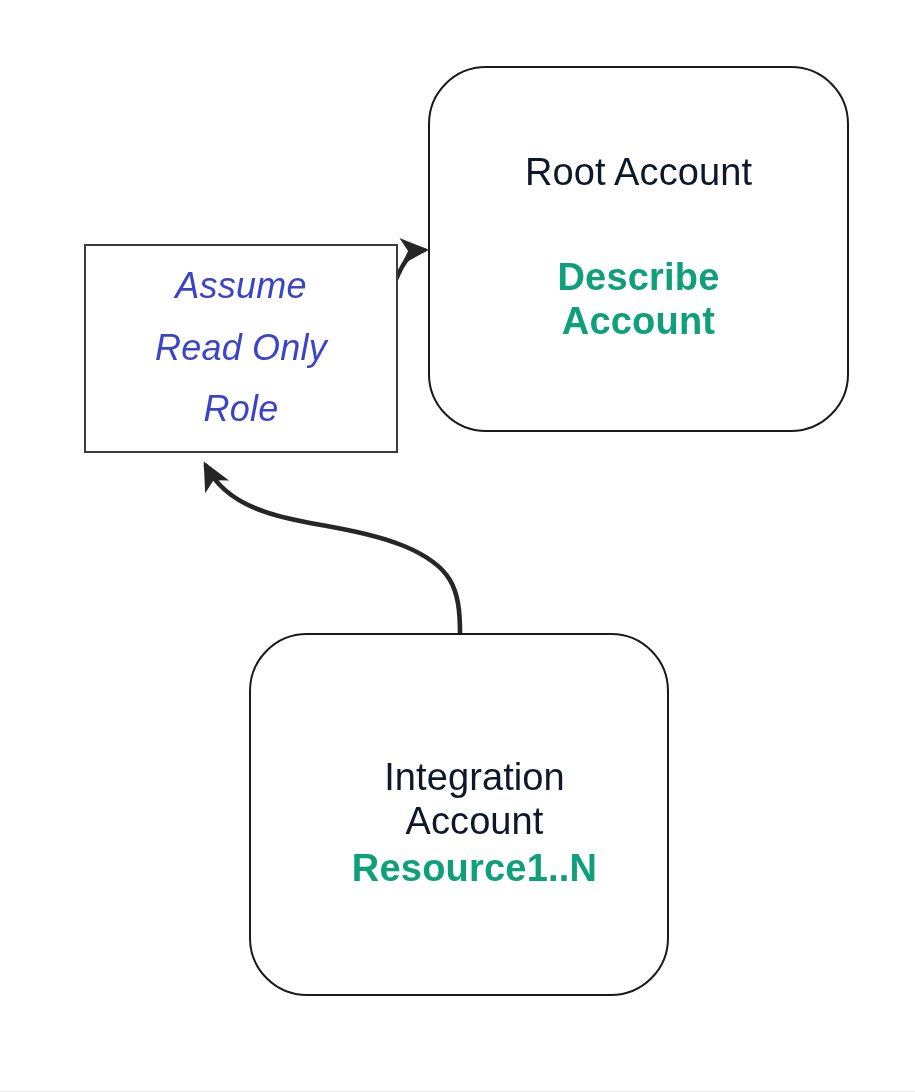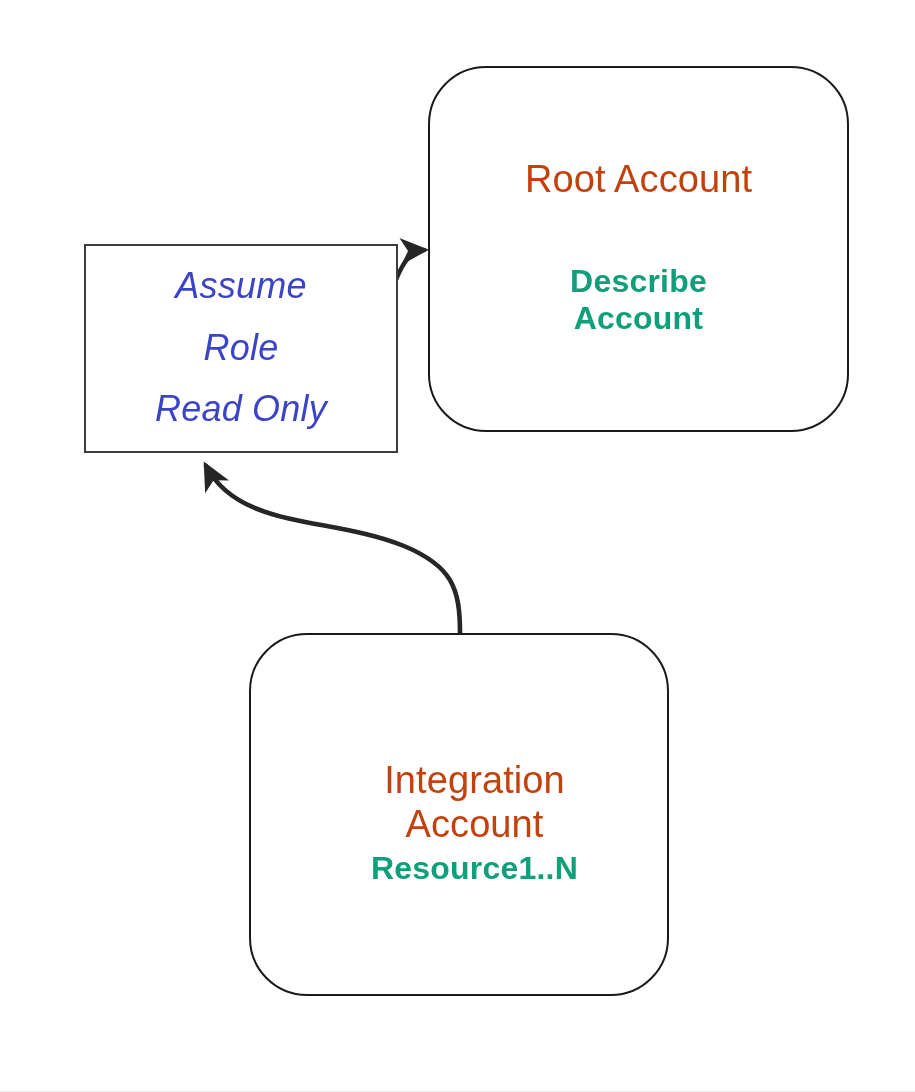--- a/index.html
+++ b/index.html
@@ -44,29 +44,29 @@
     border-radius: 58px;
   }
   
   .node.sharp {
     border: 2px solid #3c3c3c;
     border-radius: 0;
   }
 
   
   .title-line {
-    color: #c2410c;
+    color: #0f172a;
     font-size: 38px;
     font-weight: 400;
     line-height: 1.16;
     letter-spacing: 0.1px;
   }
   .accent-line {
     color: #0fa07b;
-    font-size: 32px;
+    font-size: 38px;
     font-weight: 700;
     line-height: 1.15;
     letter-spacing: 0.2px;
   }
   .role-line {
     color: #3b44c6;
     font-size: 36px;
     font-weight: 400;
     font-style: italic;
     line-height: 1.72;
@@ -154,22 +154,22 @@
       <div class="title-line">Root Account</div>
       <div class="gap"></div>
       <div class="accent-line">Describe</div>
       <div class="accent-line">Account</div>
     </div>
   </div>
 
   <div class="node sharp" id="node-assume-role">
     <div class="stack">
       <div class="role-line">Assume</div>
+      <div class="role-line">Read Only</div>
       <div class="role-line">Role</div>
-      <div class="role-line">Read Only</div>
     </div>
   </div>
 
   <div class="node rounded" id="node-integration-account">
     <div class="stack">
       <div class="title-line">Integration</div>
       <div class="title-line">Account</div>
       <div class="accent-line">Resource1..N</div>
     </div>
   </div>

